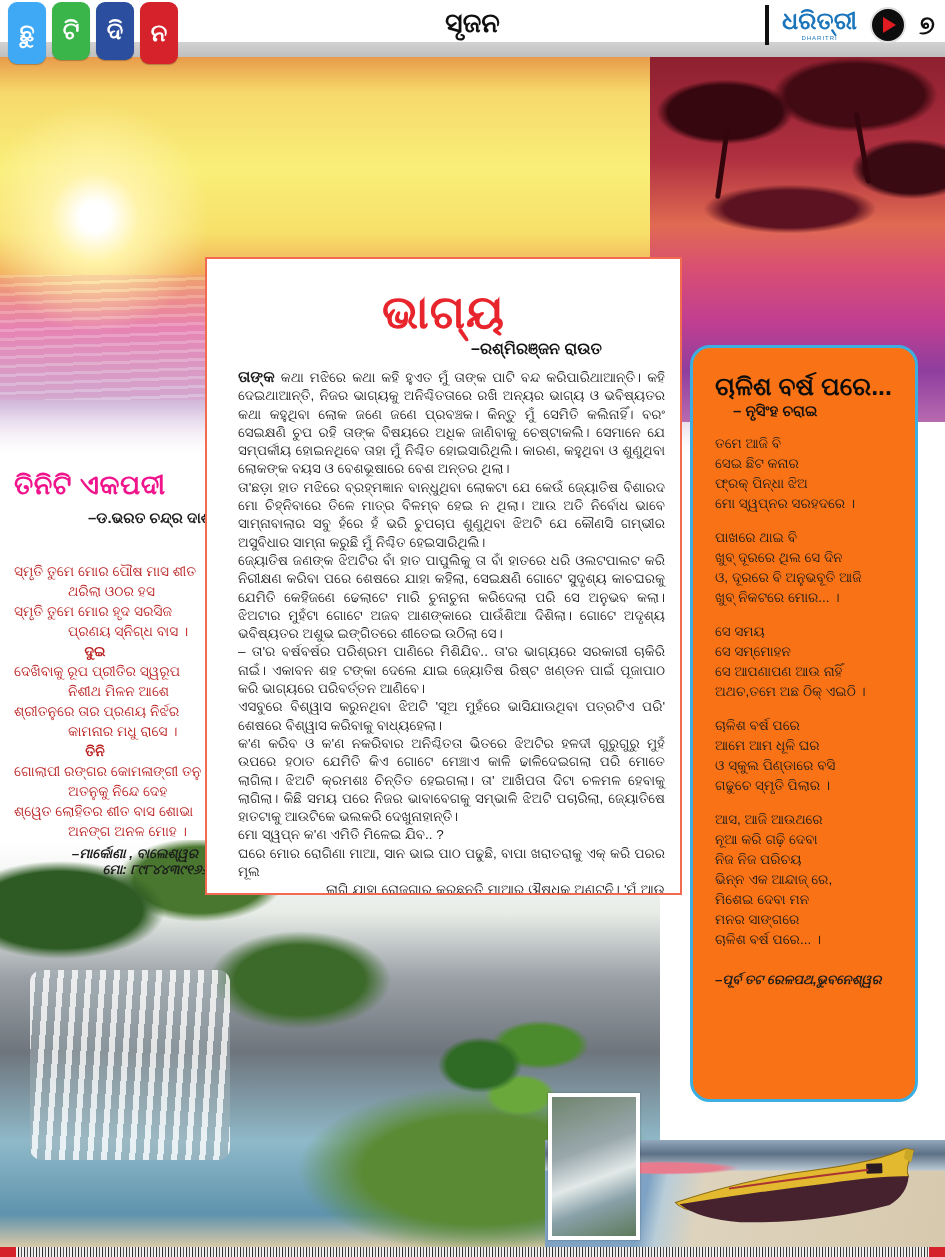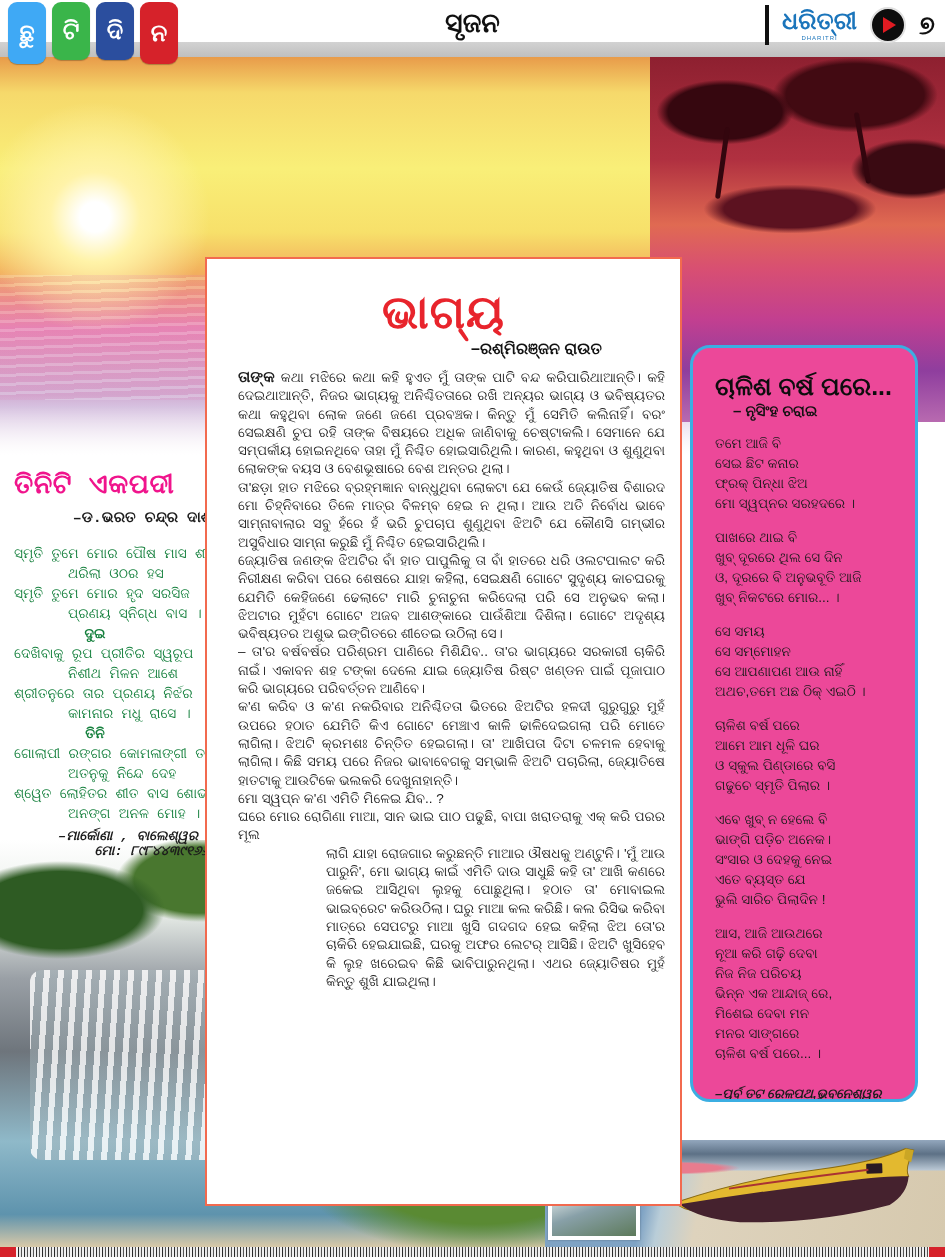--- a/index.html
+++ b/index.html
@@ -78,42 +78,42 @@
     padding:4px;box-sizing:border-box;z-index:5;box-shadow:0 0 2px rgba(0,0,0,.3);}
   .stamp-inner{width:100%;height:100%;
     background:linear-gradient(160deg,#70856e 0%,#9aa8ad 38%,#e2e9e8 58%,#88a0a8 75%,#5d7a5a 100%);}
 
   .barcode{position:absolute;left:0;top:1247px;width:945px;height:10px;z-index:8;
     background:repeating-linear-gradient(90deg,#2a2a2a 0 1px,#e8e8e8 1px 3px,#555 3px 4px,#f2f2f2 4px 6px);}
   .barcode::before{content:"";position:absolute;left:0;top:0;width:16px;height:10px;background:#d6222a;}
   .barcode::after{content:"";position:absolute;right:0;top:0;width:16px;height:10px;background:#d6222a;}
 
   
-  .left-col{position:absolute;left:14px;top:470px;width:198px;z-index:6;font-family:Liberation Mono, monospace;}
+  .left-col{position:absolute;left:14px;top:470px;width:198px;z-index:6;}
   .left-heading{color:#f0148c;font-size:27px;font-weight:bold;letter-spacing:.5px;}
   .left-author{text-align:right;font-weight:bold;font-size:15px;margin-top:8px;}
-  .poem{margin-top:18px;font-size:13.8px;line-height:20px;color:#15803d;}
+  .poem{margin-top:35px;font-size:13.8px;line-height:20px;color:#b91c1c;}
   .pl{white-space:nowrap;}
   .pl.ind{padding-left:54px;}
   .pl.ctr{text-align:center;font-weight:bold;padding-right:36px;}
   .left-sign{margin-top:4px;text-align:right;font-style:italic;font-weight:bold;font-size:13.5px;padding-right:14px;}
   .left-phone{text-align:right;font-style:italic;font-weight:bold;font-size:13.5px;padding-right:2px;}
 
   
-  .article-box{position:absolute;left:205px;top:257px;width:477px;height:949px;background:#fff;
+  .article-box{position:absolute;left:205px;top:257px;width:477px;height:638px;background:#fff;
     border:2px solid #f26a4f;box-sizing:border-box;z-index:10;overflow:hidden;}
   .article-title{text-align:center;margin-top:26px;font-size:46px;font-weight:bold;color:#e8242c;letter-spacing:1px;}
   .article-author{text-align:right;padding-right:78px;margin-top:0;font-weight:bold;font-size:16px;color:#111;}
   .article-body{margin:10px 15px 0 31px;font-size:13.5px;line-height:18.3px;text-align:justify;color:#1c1c1c;}
   .article-body p{margin:0;}
   .lead{font-weight:bold;font-size:15.5px;}
   .closing-indent{margin-left:88px !important;}
 
   
-  .blue-box{position:absolute;left:690px;top:345px;width:228px;height:757px;background:#ec4899;
+  .blue-box{position:absolute;left:690px;top:345px;width:228px;height:757px;background:#f97316;
     border:3px solid #3baee2;border-radius:20px;box-sizing:border-box;z-index:10;
     padding:24px 10px 0 22px;overflow:hidden;}
   .blue-heading{font-size:25px;font-weight:bold;color:#0d0d0d;}
   .blue-author{font-weight:bold;font-size:15px;margin:0 0 0 18px;color:#111;}
   .stanza{margin-top:14px;font-size:13.6px;line-height:20px;color:#1a1a1a;}
   .blue-sign{margin-top:22px;font-weight:bold;font-style:italic;font-size:13.2px;}
 </style>
 </head>
 <body>
 
@@ -186,20 +186,21 @@
   </div>
 
   <div class="article-box">
     <div class="article-title">ଭାଗ୍ୟ</div>
     <div class="article-author">–ରଶ୍ମିରଞ୍ଜନ ରାଉତ</div>
     <div class="article-body">
       <p><span class="lead">ତାଙ୍କ</span><span> କଥା ମଝିରେ କଥା କହି ହୁଏତ ମୁଁ ତାଙ୍କ ପାଟି ବନ୍ଦ କରିପାରିଥାଆନ୍ତି। କହି ଦେଇଥାଆନ୍ତି, ନିଜର ଭାଗ୍ୟକୁ ଅନିଶ୍ଚିତତାରେ ରଖି ଅନ୍ୟର ଭାଗ୍ୟ ଓ ଭବିଷ୍ୟତର କଥା କହୁଥିବା ଲୋକ ଜଣେ ଜଣେ ପ୍ରବଞ୍ଚକ। କିନ୍ତୁ ମୁଁ ସେମିତି କଲିନାହିଁ। ବରଂ ସେଇକ୍ଷଣି ଚୁପ ରହି ତାଙ୍କ ବିଷୟରେ ଅଧିକ ଜାଣିବାକୁ ଚେଷ୍ଟାକଲି। ସେମାନେ ଯେ ସମ୍ପର୍କୀୟ ହୋଇନଥିବେ ତାହା ମୁଁ ନିଶ୍ଚିତ ହୋଇସାରିଥିଲି। କାରଣ, କହୁଥିବା ଓ ଶୁଣୁଥିବା ଲୋକଙ୍କ ବୟସ ଓ ବେଶଭୂଷାରେ ବେଶ ଅନ୍ତର ଥିଲା।</span></p>
       <p>ତା'ଛଡ଼ା ହାତ ମଝିରେ ବ୍ରହ୍ମଜ୍ଞାନ ବାନ୍ଧୁଥିବା ଲୋକଟା ଯେ କେଉଁ ଜ୍ୟୋତିଷ ବିଶାରଦ ମୋ ଚିହ୍ନିବାରେ ତିଳେ ମାତ୍ର ବିଳମ୍ବ ହେଇ ନ ଥିଲା। ଆଉ ଅତି ନିର୍ବୋଧ ଭାବେ ସାମ୍ନାବାଲାର ସବୁ ହଁରେ ହଁ ଭରି ଚୁପଚାପ ଶୁଣୁଥିବା ଝିଅଟି ଯେ କୌଣସି ଗମ୍ଭୀର ଅସୁବିଧାର ସାମ୍ନା କରୁଛି ମୁଁ ନିଶ୍ଚିତ ହେଇସାରିଥିଲି।</p>
       <p>ଜ୍ୟୋତିଷ ଜଣଙ୍କ ଝିଅଟିର ବାଁ ହାତ ପାପୁଲିକୁ ତା ବାଁ ହାତରେ ଧରି ଓଲଟପାଲଟ କରି ନିରୀକ୍ଷଣ କରିବା ପରେ ଶେଷରେ ଯାହା କହିଲା, ସେଇକ୍ଷଣି ଗୋଟେ ସୁଦୃଶ୍ୟ କାଚଘରକୁ ଯେମିତି କେହିଜଣେ ଢେଲାଟେ ମାରି ଚୁନାଚୁନା କରିଦେଲା ପରି ସେ ଅନୁଭବ କଲା। ଝିଅଟାର ମୁହଁଟା ଗୋଟେ ଅଜବ ଆଶଙ୍କାରେ ପାଉଁଶିଆ ଦିଶିଲା। ଗୋଟେ ଅଦୃଶ୍ୟ ଭବିଷ୍ୟତର ଅଶୁଭ ଇଙ୍ଗିତରେ ଶୀତେଇ ଉଠିଲା ସେ।</p>
       <p>– ତା'ର ବର୍ଷବର୍ଷର ପରିଶ୍ରମ ପାଣିରେ ମିଶିଯିବ.. ତା'ର ଭାଗ୍ୟରେ ସରକାରୀ ଚାକିରି ନାଇଁ। ଏକାବନ ଶହ ଟଙ୍କା ଦେଲେ ଯାଇ ଜ୍ୟୋତିଷ ରିଷ୍ଟ ଖଣ୍ଡନ ପାଇଁ ପୂଜାପାଠ କରି ଭାଗ୍ୟରେ ପରିବର୍ତ୍ତନ ଆଣିବେ।</p>
+      <p>ଏସବୁରେ ବିଶ୍ୱାସ କରୁନଥିବା ଝିଅଟି 'ସୂଅ ମୁହଁରେ ଭାସିଯାଉଥିବା ପତ୍ରଟିଏ ପରି' ଶେଷରେ ବିଶ୍ୱାସ କରିବାକୁ ବାଧ୍ୟହେଲା।</p>
       <p>କ'ଣ କରିବ ଓ କ'ଣ ନକରିବାର ଅନିଶ୍ଚିତତା ଭିତରେ ଝିଅଟିର ହଳଦୀ ଗୁରୁଗୁରୁ ମୁହଁ ଉପରେ ହଠାତ ଯେମିତି କିଏ ଗୋଟେ ମେଞ୍ଚାଏ କାଳି ଢାଳିଦେଇଗଲା ପରି ମୋତେ ଲାଗିଲା। ଝିଅଟି କ୍ରମଶଃ ଚିନ୍ତିତ ହେଇଗଲା। ତା' ଆଖିପତା ଦିଟା ଚଳମଳ ହେବାକୁ ଲାଗିଲା। କିଛି ସମୟ ପରେ ନିଜର ଭାବାବେଗକୁ ସମ୍ଭାଳି ଝିଅଟି ପଚାରିଲା, ଜ୍ୟୋତିଷେ ହାତଟାକୁ ଆଉଟିକେ ଭଲକରି ଦେଖୁନାହାନ୍ତି।</p>
       <p>ମୋ ସ୍ୱପ୍ନ କ'ଣ ଏମିତି ମିଳେଇ ଯିବ.. ?</p>
       <p>ଘରେ ମୋର ରୋଗିଣା ମାଆ, ସାନ ଭାଇ ପାଠ ପଢୁଛି, ବାପା ଖରାତରାକୁ ଏକ୍ କରି ପରର ମୂଲ</p>
       <p class="closing-indent">ଲାଗି ଯାହା ରୋଜଗାର କରୁଛନ୍ତି ମାଆର ଔଷଧକୁ ଅଣ୍ଟୁନି। 'ମୁଁ ଆଉ ପାରୁନି', ମୋ ଭାଗ୍ୟ କାଇଁ ଏମିତି ଦାଉ ସାଧୁଛି କହି ତା' ଆଖି କଣରେ ଜକେଇ ଆସିଥିବା ଲୁହକୁ ପୋଛୁଥିଲା। ହଠାତ ତା' ମୋବାଇଲ ଭାଇବ୍ରେଟ କରିଉଠିଲା। ଘରୁ ମାଆ କଲ କରିଛି। କଲ ରିସିଭ କରିବା ମାତ୍ରେ ସେପଟରୁ ମାଆ ଖୁସି ଗଦଗଦ ହେଇ କହିଲା ଝିଅ ତୋ'ର ଚାକିରି ହେଇଯାଇଛି, ଘରକୁ ଅଫର ଲେଟର୍ ଆସିଛି। ଝିଅଟି ଖୁସିହେବ କି ଲୁହ ଖରେଇବ କିଛି ଭାବିପାରୁନଥିଲା। ଏଥର ଜ୍ୟୋତିଷର ମୁହଁ କିନ୍ତୁ ଶୁଖି ଯାଇଥିଲା।</p>
     </div>
 
   </div>
 
   <div class="blue-box">
     <div class="blue-heading">ଚାଳିଶ ବର୍ଷ ପରେ...</div>
@@ -220,27 +221,20 @@
       <div>ସେ ସମୟ</div>
       <div>ସେ ସମ୍ମୋହନ</div>
       <div>ସେ ଆପଣାପଣ ଆଉ ନାହିଁ</div>
       <div>ଅଥଚ,ତମେ ଅଛ ଠିକ୍ ଏଇଠି ।</div>
     </div>
     <div class="stanza">
       <div>ଚାଳିଶ ବର୍ଷ ପରେ</div>
       <div>ଆମେ ଆମ ଧୂଳି ଘର</div>
       <div>ଓ ସ୍କୁଲ ପିଣ୍ଡାରେ ବସି</div>
       <div>ଗଢୁଚେ ସ୍ମୃତି ପିଲାର ।</div>
-    </div>
-    <div class="stanza">
-      <div>ଏବେ ଖୁବ୍ ନ ହେଲେ ବି</div>
-      <div>ଭାଙ୍ଗି ପଡ଼ିଚ ଅନେକ।</div>
-      <div>ସଂସାର ଓ ଦେହକୁ ନେଇ</div>
-      <div>ଏତେ ବ୍ୟସ୍ତ ଯେ</div>
-      <div>ଭୁଲି ସାରିଚ ପିଲାଦିନ !</div>
     </div>
     <div class="stanza">
       <div>ଆସ, ଆଜି ଆଉଥରେ</div>
       <div>ନୂଆ କରି ଗଢ଼ି ଦେବା</div>
       <div>ନିଜ ନିଜ ପରିଚୟ</div>
       <div>ଭିନ୍ନ ଏକ ଆନ୍ଦାଜ୍ ରେ,</div>
       <div>ମିଶେଇ ଦେବା ମନ</div>
       <div>ମନର ସାଙ୍ଗରେ</div>
       <div>ଚାଳିଶ ବର୍ଷ ପରେ... ।</div>
     </div>

